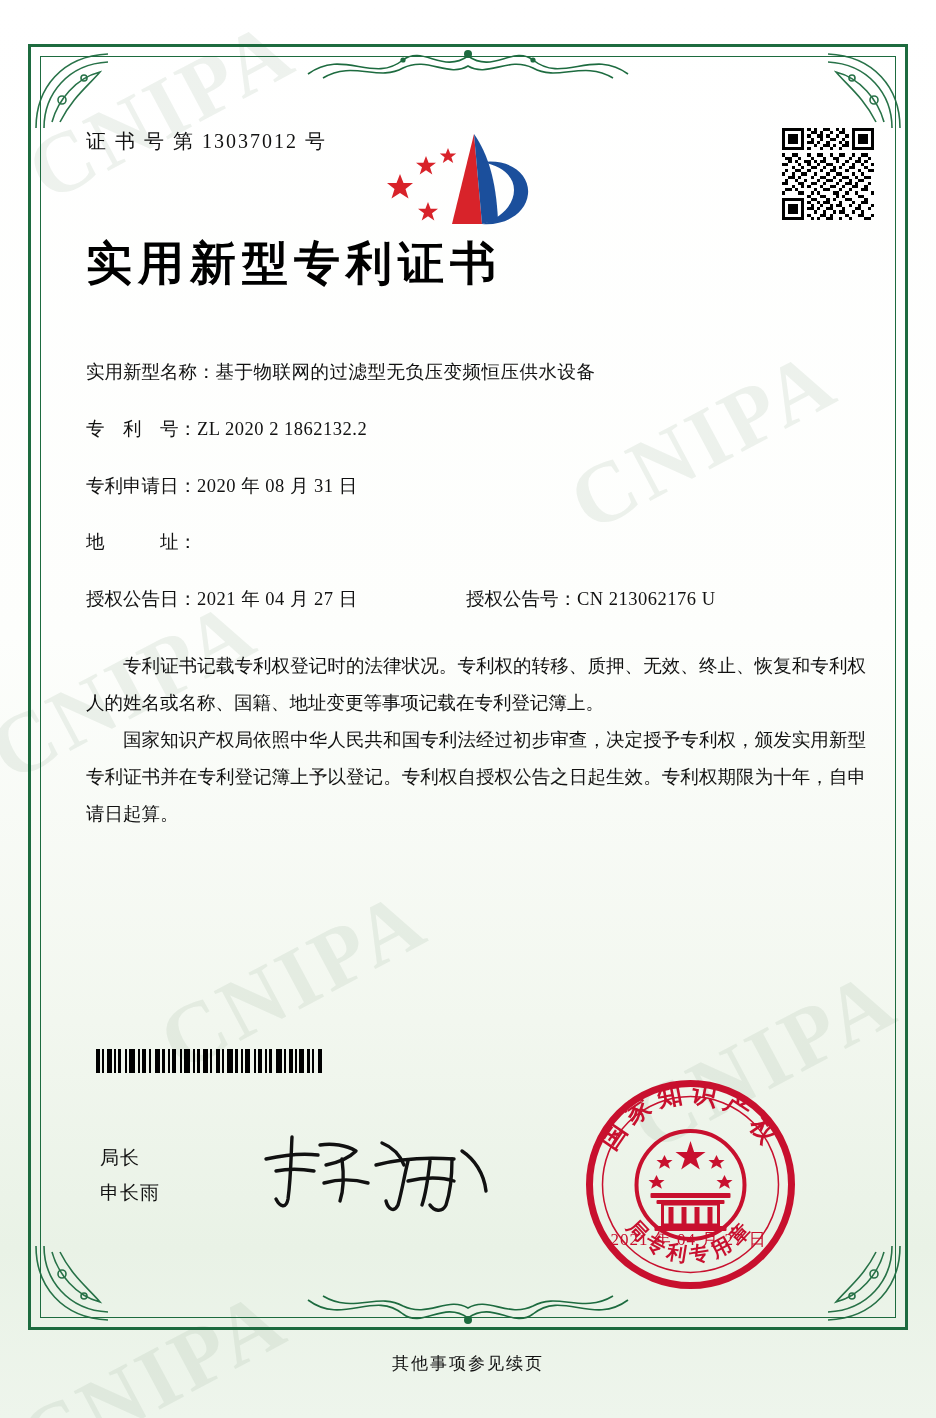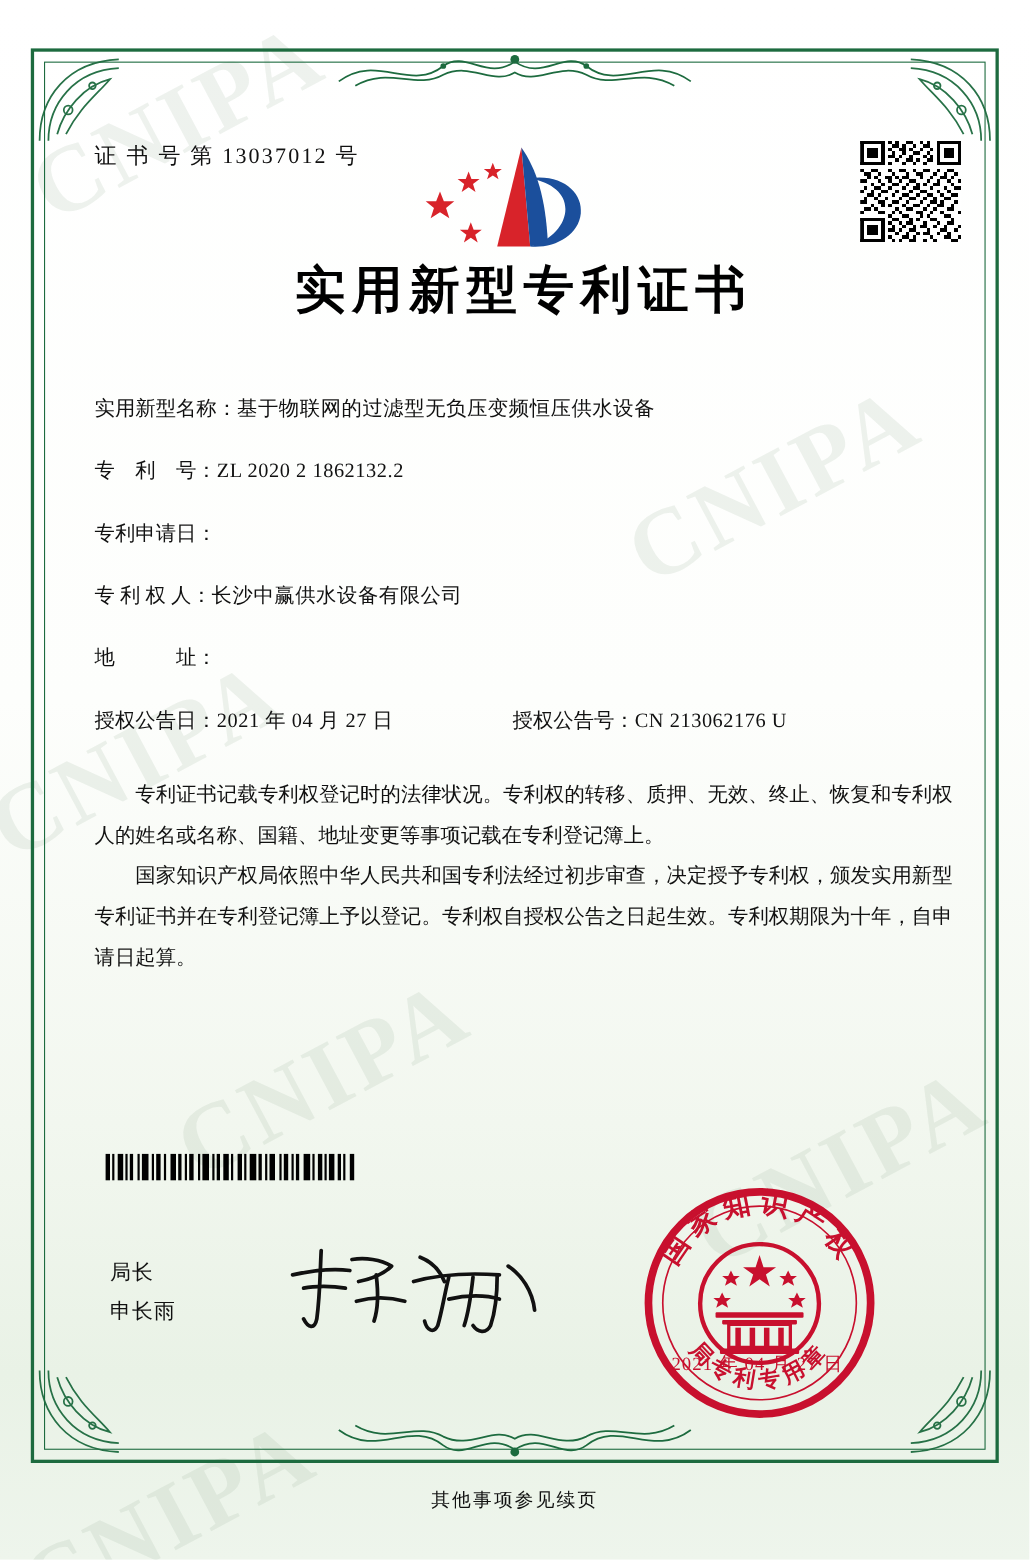--- a/index.html
+++ b/index.html
@@ -105,21 +105,21 @@
   }
   .qr {
     position: absolute;
     right: 62px;
     top: 128px;
     width: 92px;
     height: 92px;
   }
   .title {
     margin-top: 78px;
-    text-align: center;
+    text-align: left;
     font-size: 46px;
     font-weight: bold;
     letter-spacing: 6px;
     color: #000;
     font-family: "Liberation Serif", "DejaVu Serif", serif;
   }
 
   .fields {
     margin-top: 64px;
     font-size: 18.5px;
@@ -537,26 +537,23 @@
       </div>
 
 
       <div class="field-row">
         <span class="field-label">专　利　号：</span>
         <span class="field-value">ZL 2020 2 1862132.2</span>
       </div>
 
       <div class="field-row">
         <span class="field-label">专利申请日：</span>
+        <span class="field-value">2020 年 08 月 31 日</span>
       </div>
 
-      <div class="field-row">
-        <span class="field-label">专 利 权 人：</span>
-        <span class="field-value">长沙中赢供水设备有限公司</span>
-      </div>
 
       <div class="field-row">
         <span class="field-label">地　　　址：</span>
       </div>
 
       <div class="field-row dual">
         <span class="half">
           <span class="field-label">授权公告日：</span>
           <span class="field-value">2021 年 04 月 27 日</span>
         </span>

